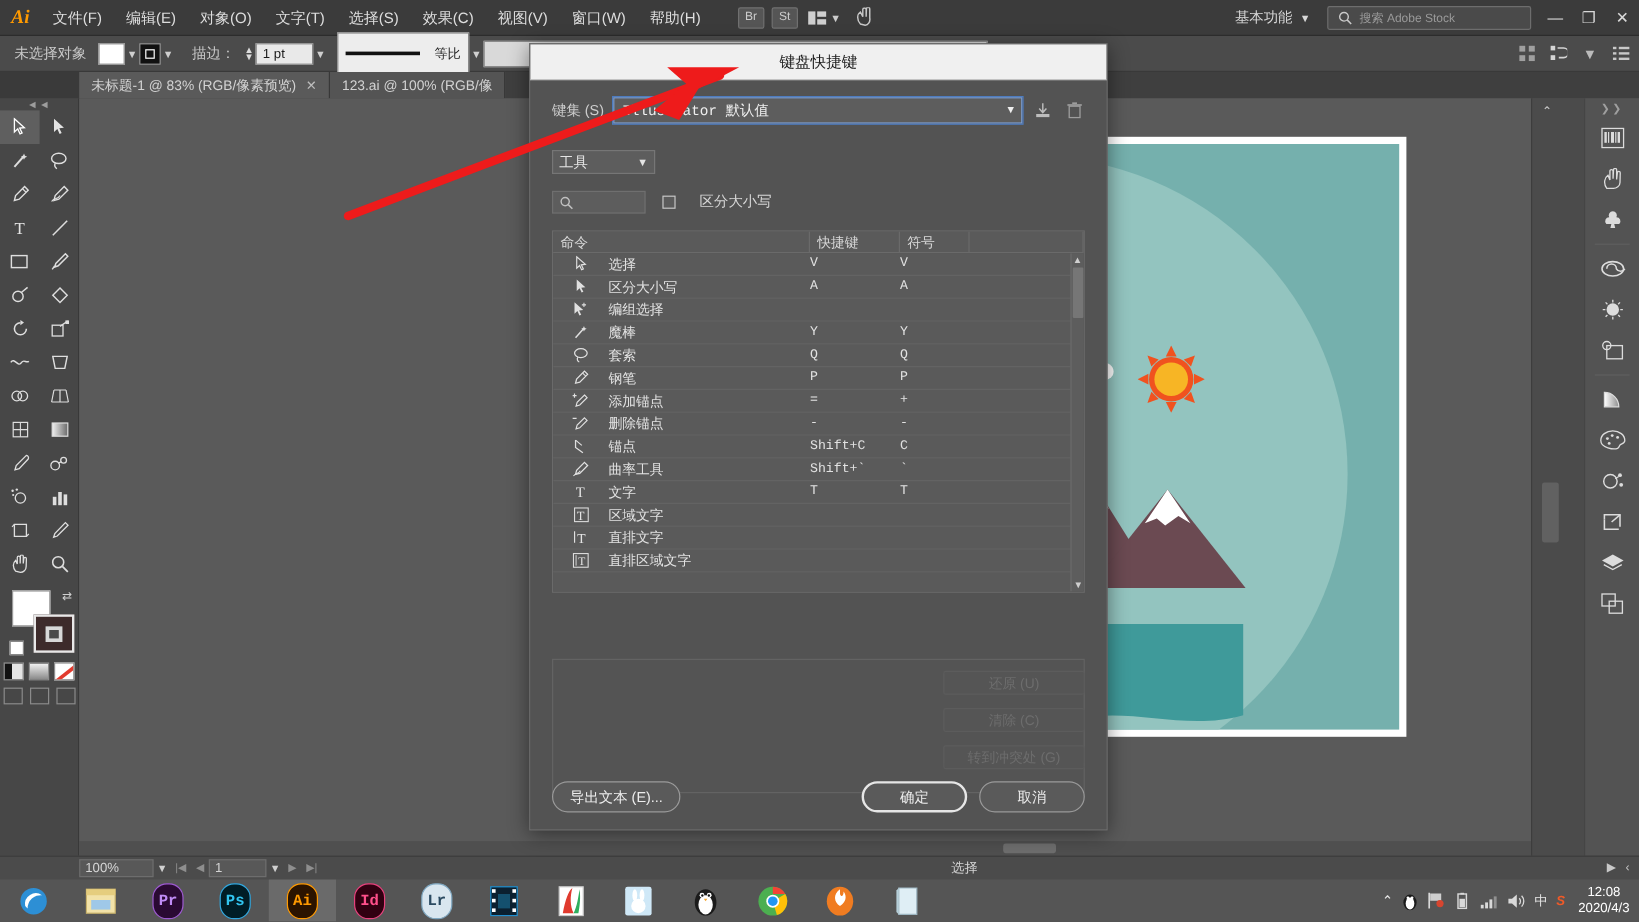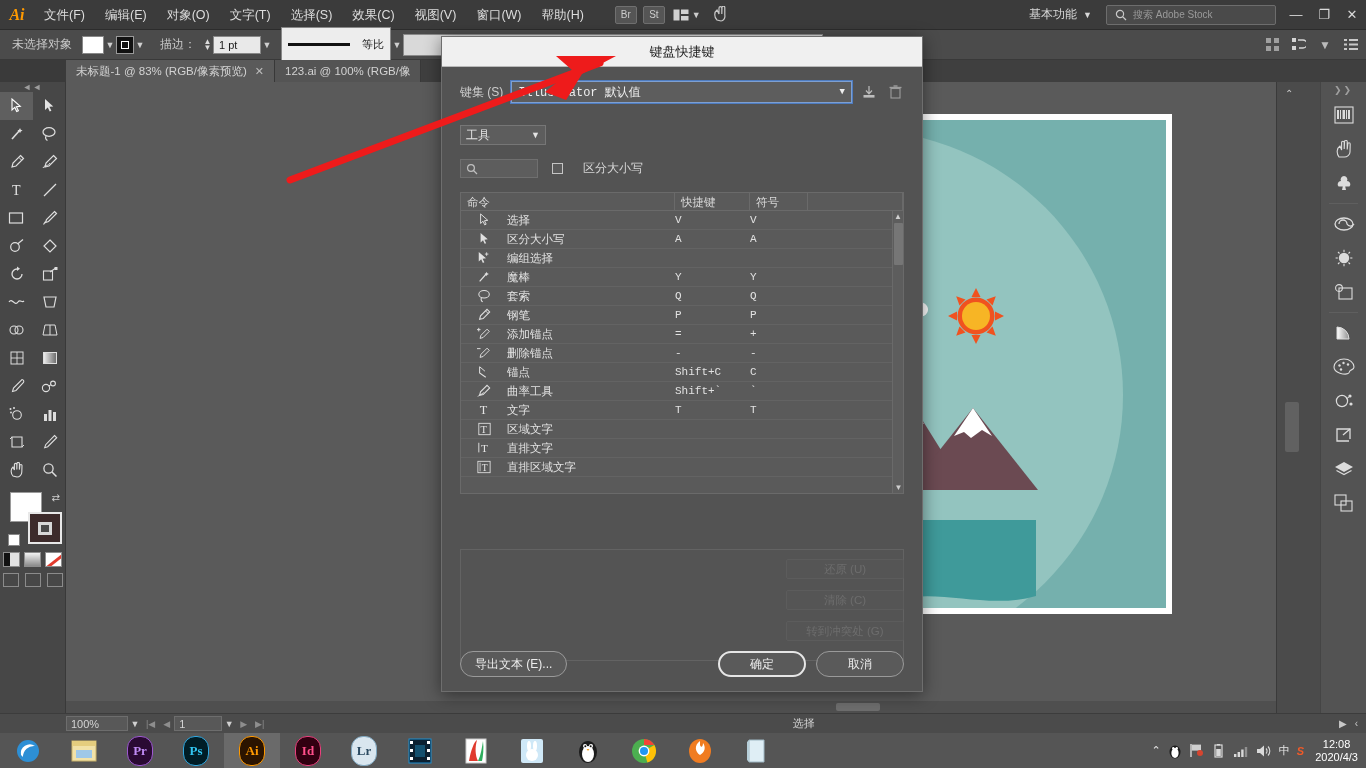--- a/index.html
+++ b/index.html
@@ -156,21 +156,21 @@
   .hscroll i { position:absolute; left:770px; width:44px; top:2px; height:8px; background:#6e6e6e; border-radius:2px; display:block;}
 
   
   .taskbar {
     position:absolute; left:0; bottom:0; width:1366px; height:35px;
     background:#555555; display:flex; align-items:center;
   }
   .tb-item { width:56px; height:35px; display:flex; align-items:center; justify-content:center; }
   .tb-item.active { background:#6a6a6a; }
   .appicon { width:26px; height:30px; border-radius:12px; display:flex; align-items:center; justify-content:center;
-             font-family:Liberation Serif, serif; font-weight:bold; font-size:13px; }
+             font-family:Liberation Mono, monospace; font-weight:bold; font-size:13px; }
   .tray { margin-left:auto; display:flex; align-items:center; gap:7px; padding-right:8px; color:#e6e6e6; font-size:11px; }
   .clock { text-align:center; line-height:13px; font-size:11px; color:#fff; padding-left:4px; }
 
   
   .dlg {
     position:absolute; left:441px; top:36px; width:482px; height:656px;
     background:#535353; border:1px solid #6e6e6e; box-shadow:0 3px 16px rgba(0,0,0,.45);
     z-index:40;
   }
   .dlg-title {

